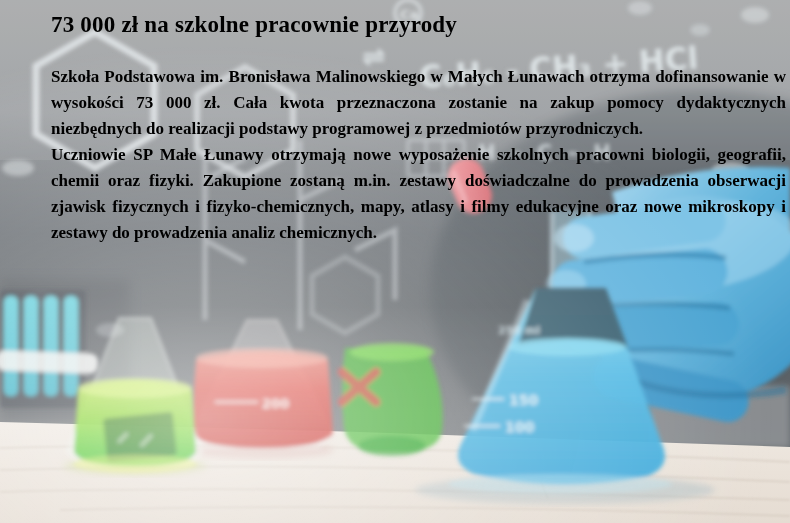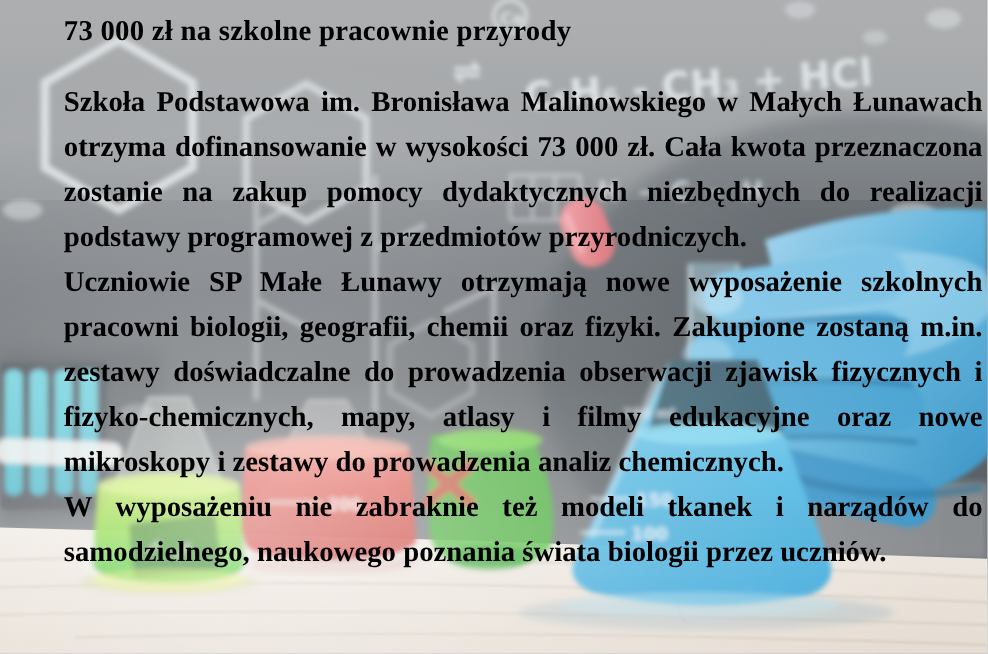--- a/index.html
+++ b/index.html
@@ -1,21 +1,21 @@
 <!DOCTYPE html>
 <html><head>
 <meta charset="utf-8">
 <style>
   html,body{margin:0;padding:0;background:#ffffff;}
   .stage{position:relative;width:790px;height:523px;overflow:hidden;background:#9a9da0;}
   .stage svg{position:absolute;left:0;top:0;z-index:0;}
   .text-block{position:absolute;left:3px;right:4px;top:11px;z-index:2;
     font-family:"Liberation Serif",serif;font-weight:700;color:#000000;margin-left:48px;}
   .title{font-size:23px;line-height:27px;margin:0 0 26px 0;letter-spacing:.2px;}
-  .para{font-size:23px;line-height:36px;margin:0;text-align:justify;}
+  .para{font-size:17px;line-height:26px;margin:0;text-align:justify;}
   .chalk{font-family:"DejaVu Sans",sans-serif;font-weight:bold;}
   .grad{font-family:"DejaVu Sans",sans-serif;font-weight:bold;}
 </style>
 </head>
 <body>
 
 <div class="stage">
 
 <svg width="790" height="523" viewBox="0 0 790 523">
   <defs>
@@ -208,16 +208,15 @@
   </g>
 
   <rect x="0" y="0" width="790" height="523" fill="url(#veil)"></rect>
   <rect x="0" y="0" width="790" height="160" fill="#ffffff" opacity=".08"></rect>
 </svg>
 
 <div class="text-block">
   <h1 class="title">73 000 zł na szkolne pracownie przyrody</h1>
   <p class="para">Szkoła Podstawowa im. Bronisława Malinowskiego w Małych Łunawach otrzyma dofinansowanie w wysokości 73 000 zł. Cała kwota przeznaczona zostanie na zakup pomocy dydaktycznych niezbędnych do realizacji podstawy programowej z przedmiotów przyrodniczych.</p>
   <p class="para">Uczniowie SP Małe Łunawy otrzymają nowe wyposażenie szkolnych pracowni biologii, geografii, chemii oraz fizyki. Zakupione zostaną m.in. zestawy doświadczalne do prowadzenia obserwacji zjawisk fizycznych i fizyko-chemicznych, mapy, atlasy i filmy edukacyjne oraz nowe mikroskopy i zestawy do prowadzenia analiz chemicznych.</p>
-  <p class="para">W wyposażeniu nie zabraknie też modeli tkanek i narządów do samodzielnego, naukowego poznania świata biologii przez uczniów.</p>
 </div>
 
 </div>
 
 </body></html>

